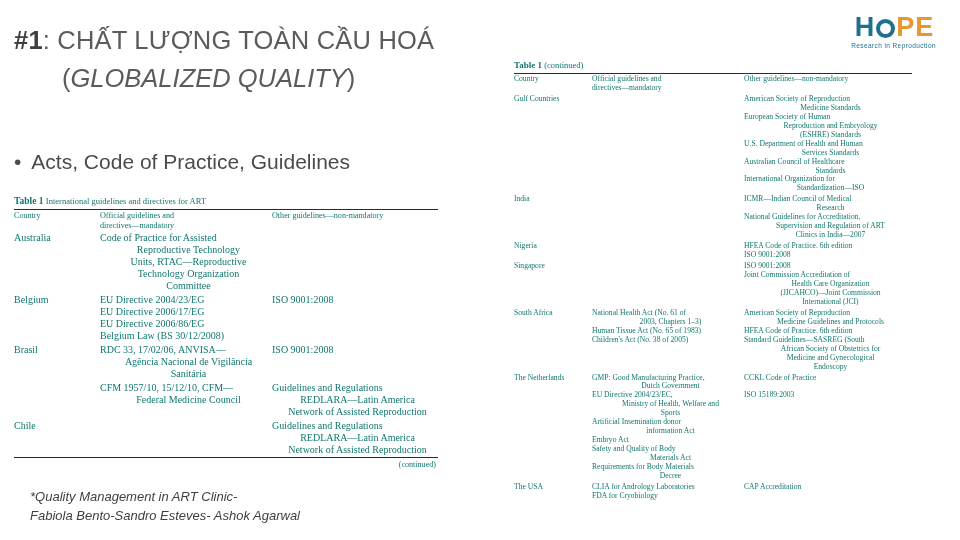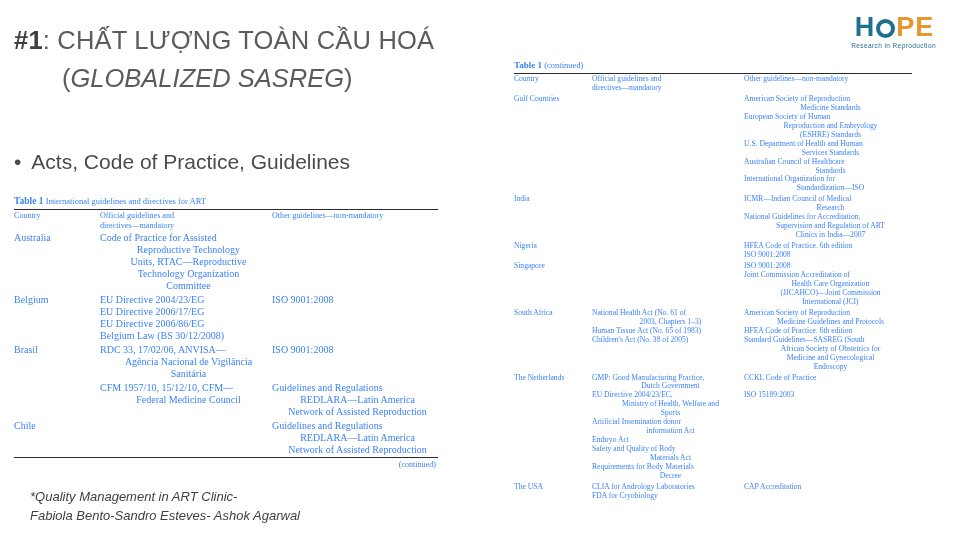--- a/index.html
+++ b/index.html
@@ -91,21 +91,21 @@
   .bullet-dot {
     margin-right: 10px;
     font-size: 21px;
     line-height: 1;
   }
 
   
   .tbl {
     position: absolute;
     font-family: "Liberation Serif", serif;
-    color: #3b82f6;
+    color: #0f766e;
   }
   .tbl-caption {
     font-size: 9.5px;
     padding-bottom: 3px;
     white-space: nowrap;
   }
   .tbl-caption b { font-weight: bold; }
   .tbl-caption .cap-txt { font-size: 8.5px; }
   .rule-thick {
     border-top: 1.6px solid #2b2b2b;
@@ -191,21 +191,21 @@
     <span>H</span><span class="o-ring"></span><span class="p-orange">PE</span>
   </div>
   <div class="logo-sub">Research in Reproduction</div>
 </div>
 
 <div class="title-block">
   <div class="title-line1">
     <span class="hash">#1</span><span>: CHẤT LƯỢNG TOÀN CẦU HOÁ</span>
   </div>
   <div class="title-line2">
-    <span>(</span><span class="ital">GLOBALIZED SASREG</span><span>)</span>
+    <span>(</span><span class="ital">GLOBALIZED QUALITY</span><span>)</span>
   </div>
 </div>
 
 <div class="bullet-row">
   <span class="bullet-dot">•</span>
   <span>Acts, Code of Practice, Guidelines</span>
 </div>
 
 <div class="tbl" id="table-left">
   <div class="tbl-caption">

